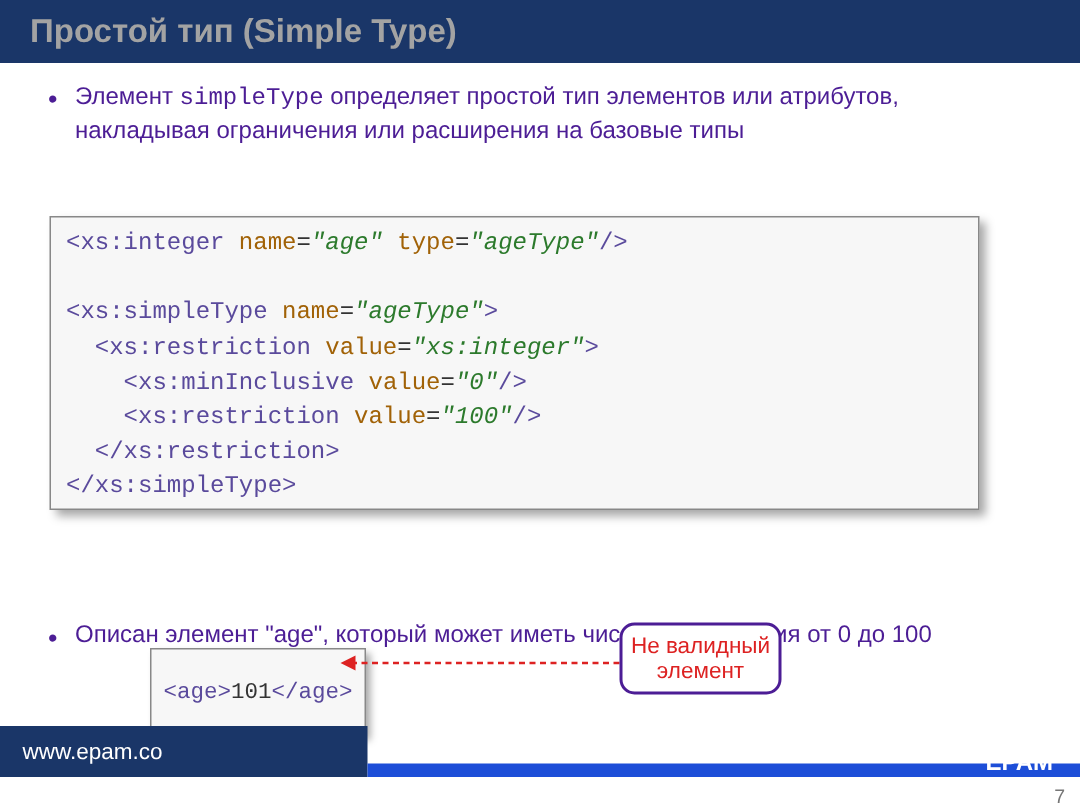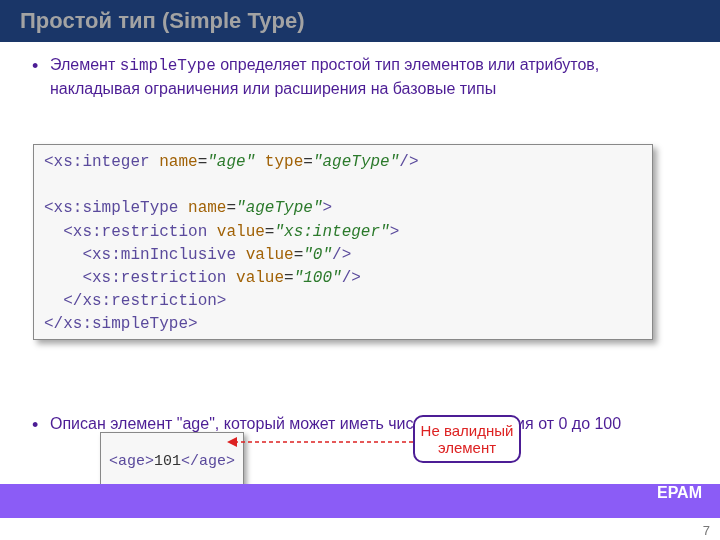--- a/index.html
+++ b/index.html
@@ -112,29 +112,30 @@
     .footer-left {
       background: #1a3668;
       color: #fff;
       width: 245px;
       display: flex;
       align-items: center;
       padding-left: 15px;
       font-size: 15px;
     }
     .footer-right {
-      background: #8b5cf6;
+      background: #1d4ed8;
       color: #fff;
       flex: 1;
       display: flex;
-      align-items: flex-start;
+      align-items: flex-end;
       justify-content: flex-end;
       padding-right: 18px;
       font-size: 16px;
       font-weight: bold;
+      margin-top: 25px;
     }
     .page-num {
       position: absolute;
       right: 10px;
       bottom: 2px;
       font-size: 13px;
       color: #777;
     }
   </style>
 </head>
@@ -176,20 +177,23 @@
 <svg class="arrow-svg">
   <line x1="188" y1="10" x2="10" y2="10" stroke="#d22" stroke-width="1.6" stroke-dasharray="4,3"></line>
   <polygon points="2,10 12,5 12,15" fill="#d22"></polygon>
 </svg>
 
 <div class="callout">
   <span>Не валидный элемент</span>
 </div>
 
 <div class="footer">
+  <div class="footer-left">
+    <span>www.epam.co</span>
+  </div>
   <div class="footer-right">
     <span>EPAM</span>
   </div>
 </div>
 
 <div class="page-num">
   <span>7</span>
 </div>
 
 </body></html>

